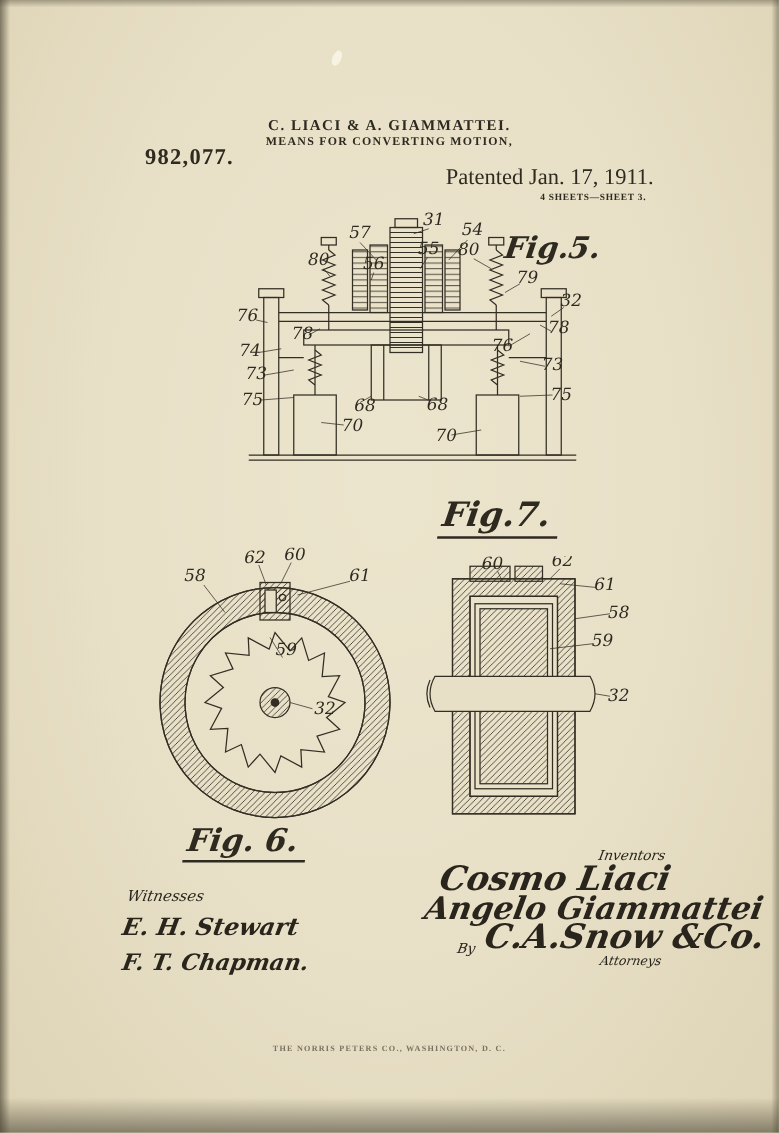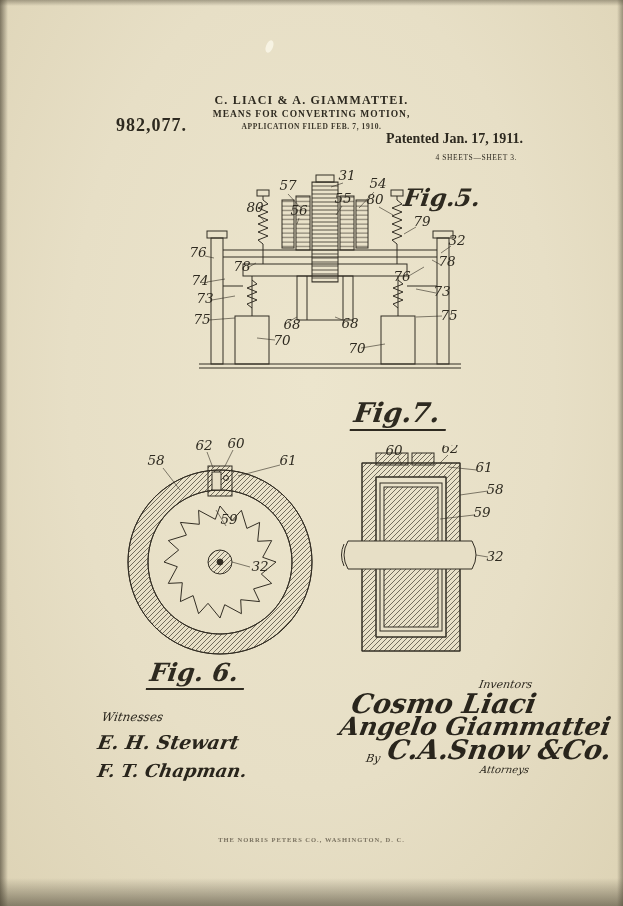--- a/index.html
+++ b/index.html
@@ -22,22 +22,22 @@
   .edge-bottom{position:absolute;left:0;right:0;bottom:0;height:28px;
     background:linear-gradient(rgba(84,77,59,0), rgba(74,68,52,.6));}
   .speck{position:absolute;left:266px;top:40px;width:7px;height:13px;
     background:#f7f3e3;border-radius:50%;transform:rotate(22deg);}
 
   .hdr{position:absolute;left:0;width:623px;text-align:center;font-weight:bold;}
   .hdr-authors{top:93px;font-size:12px;letter-spacing:1.2px;}
   .hdr-title{top:109px;font-size:9.5px;letter-spacing:1px;}
   .hdr-app{top:122px;font-size:7.5px;letter-spacing:.6px;color:#3c372b;font-weight:bold;}
   .patnum{position:absolute;left:116px;top:115px;font-size:18px;font-weight:bold;letter-spacing:1px;}
-  .patdate{position:absolute;right:100px;top:131px;font-size:14px;font-weight:bold;}
-  .sheetinfo{position:absolute;right:106px;top:153px;font-size:7.5px;font-weight:normal;letter-spacing:.6px;}
+  .patdate{position:absolute;right:100px;top:131px;font-size:18px;font-weight:normal;}
+  .sheetinfo{position:absolute;right:106px;top:153px;font-size:7.5px;font-weight:bold;letter-spacing:.6px;}
 
   .script{font-family:"DejaVu Serif", serif;font-style:italic;}
   .figcap{position:absolute;font-weight:bold;transform:skewX(-8deg);}
   .cap5{left:404px;top:183px;font-size:24px;}
   .cap7{left:352px;top:397px;font-size:27px;border-bottom:2px solid #2e2a20;padding:0 8px 1px 2px;}
   .cap6{left:148px;top:658px;font-size:25px;border-bottom:2px solid #2e2a20;padding:0 8px 1px 2px;}
 
   svg text{font-family:"DejaVu Serif", serif;font-style:italic;font-size:13.5px;fill:#2e2a20;}
   .drawing{position:absolute;}
   .d5{left:185px;top:168px;}
@@ -60,21 +60,20 @@
 </style>
 </head>
 <body>
 
 <div class="page">
 
   <div class="speck"></div>
 
   <div class="hdr hdr-title">MEANS FOR CONVERTING MOTION,</div>
   <div class="hdr hdr-authors">C. LIACI &amp; A. GIAMMATTEI.</div>
-  <div class="hdr hdr-app">APPLICATION FILED FEB. 7, 1910.</div>
   <div class="patnum">982,077.</div>
   <div class="patdate">Patented Jan. 17, 1911.</div>
   <div class="sheetinfo">4 SHEETS—SHEET 3.</div>
 
   <svg class="drawing d5" width="290" height="214" viewBox="0 0 290 214">
     <defs>
       <pattern id="rackP" width="8" height="4" patternUnits="userSpaceOnUse">
         <path d="M0,2 H8" stroke="#332e24" stroke-width="0.8"></path>
       </pattern>
       <pattern id="gearP" width="8" height="4.5" patternUnits="userSpaceOnUse">

